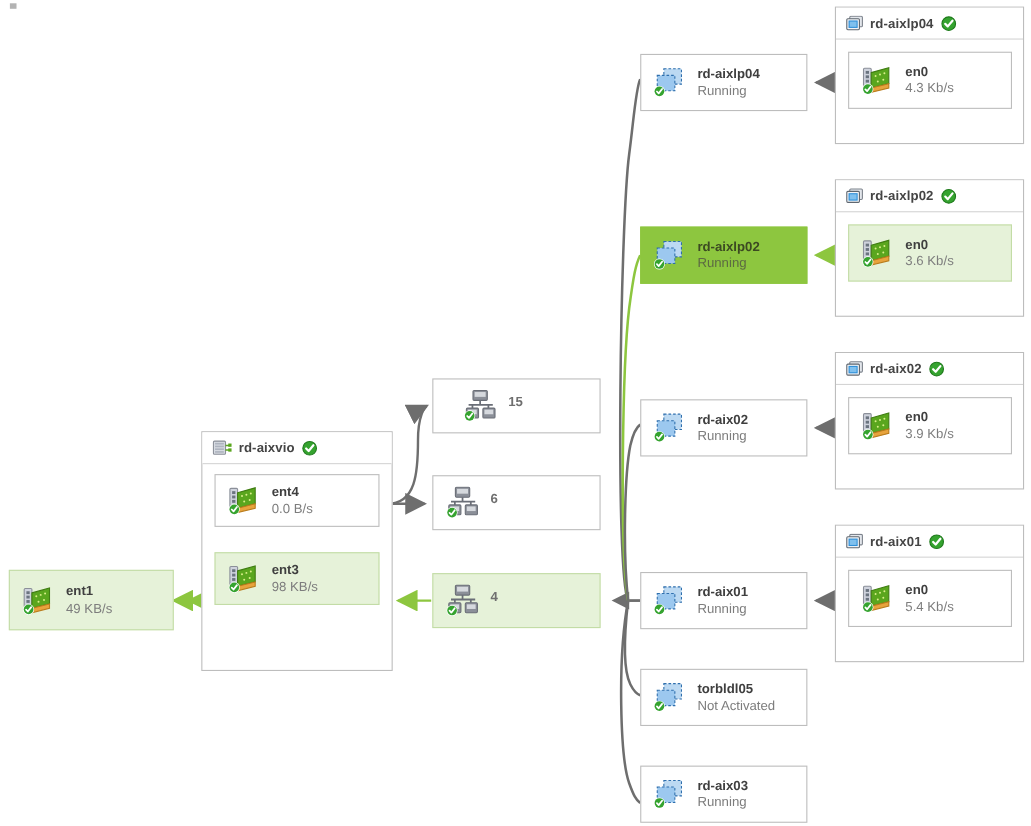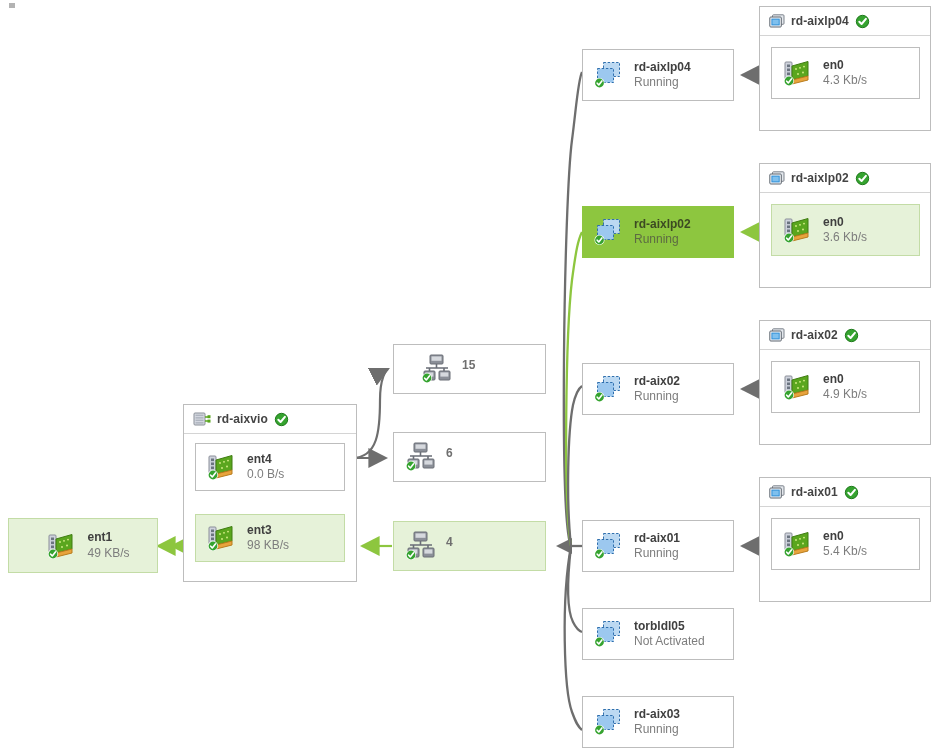--- a/index.html
+++ b/index.html
@@ -108,21 +108,21 @@
       <line x1="762" y1="232" x2="742" y2="232" stroke="#8dc63f" stroke-width="2.2" marker-end="url(#ahGreen)"></line>
     </g>
     <g>
       <line x1="762" y1="389" x2="742" y2="389" stroke="#6e6e6e" stroke-width="2.2" marker-end="url(#ahGray)"></line>
     </g>
     <g>
       <line x1="762" y1="546" x2="742" y2="546" stroke="#6e6e6e" stroke-width="2.2" marker-end="url(#ahGray)"></line>
     </g>
   </svg>
 
-  <div class="node greenlite" id="ent1" style="left:8px;top:518px;width:150px;height:55px;justify-content:center;">
+  <div class="node greenlite" id="ent1" style="left:8px;top:518px;width:150px;height:55px;">
     <span class="ico">
       <svg width="30" height="28" viewBox="0 0 30 28">
         <rect x="2" y="3" width="7" height="17" rx="1" fill="#cfd3dd" stroke="#8b8f99"></rect>
         <rect x="4" y="5.5" width="3" height="2.6" fill="#6b7480"></rect>
         <rect x="4" y="9.5" width="3" height="2.6" fill="#6b7480"></rect>
         <rect x="4" y="13.5" width="3" height="2.6" fill="#6b7480"></rect>
         <path d="M9,7 L25,2.5 L25,17 L9,21 Z" fill="#5aa61e" stroke="#3f7d12"></path>
         <path d="M9,21 L25,17 L25,21 L9,25 Z" fill="#e8a33d" stroke="#b97c1c"></path>
         <circle cx="13" cy="10" r="0.9" fill="#d9ef8a"></circle>
         <circle cx="17" cy="8.8" r="0.9" fill="#d9ef8a"></circle>
@@ -133,21 +133,21 @@
         <circle cx="6" cy="22" r="4.4" fill="#35a32f"></circle>
         <path d="M3.7,22.2 L5.3,23.9 L8.4,19.9" fill="none" stroke="#fff" stroke-width="1.6" stroke-linecap="round" stroke-linejoin="round"></path>
       </svg>
     </span>
     <span class="txt">
       <span class="name" style="display:block">ent1</span>
       <span class="sub" style="display:block">49 KB/s</span>
     </span>
   </div>
 
-  <div class="panel" style="left:183px;top:392px;width:174px;height:178px;margin-top:12px;">
+  <div class="panel" style="left:183px;top:392px;width:174px;height:218px;">
     <div class="panel-head">
       <span class="ico">
         <svg width="18" height="16" viewBox="0 0 18 16">
           <rect x="1" y="2" width="11" height="12" rx="1" fill="#d7dbe2" stroke="#8a8f98"></rect>
           <rect x="2.5" y="3.6" width="8" height="1.5" fill="#aeb4bf"></rect>
           <rect x="2.5" y="6.1" width="8" height="1.5" fill="#aeb4bf"></rect>
           <rect x="2.5" y="8.6" width="8" height="1.5" fill="#aeb4bf"></rect>
           <rect x="2.5" y="11.1" width="8" height="1.5" fill="#aeb4bf"></rect>
           <path d="M12,6 L16,6 M12,10 L16,10" stroke="#5aa61e" stroke-width="1.4"></path>
           <rect x="14.5" y="4.2" width="3" height="3" fill="#5aa61e"></rect>
@@ -488,21 +488,21 @@
           <circle cx="21" cy="7.6" r="0.9" fill="#d9ef8a"></circle>
           <circle cx="15" cy="15" r="0.9" fill="#d9ef8a"></circle>
           <circle cx="20" cy="13.5" r="0.9" fill="#d9ef8a"></circle>
           <circle cx="6" cy="22" r="5" fill="#ffffff"></circle>
           <circle cx="6" cy="22" r="4.4" fill="#35a32f"></circle>
           <path d="M3.7,22.2 L5.3,23.9 L8.4,19.9" fill="none" stroke="#fff" stroke-width="1.6" stroke-linecap="round" stroke-linejoin="round"></path>
         </svg>
       </span>
       <span class="txt">
         <span class="name" style="display:block">en0</span>
-        <span class="sub" style="display:block">4.9 Kb/s</span>
+        <span class="sub" style="display:block">3.9 Kb/s</span>
       </span>
     </div>
   </div>
 
   <div class="panel" style="left:759px;top:477px;width:172px;height:125px;">
     <div class="panel-head">
       <span class="ico">
         <svg width="16" height="15" viewBox="0 0 16 15">
           <rect x="3.5" y="0.8" width="11.5" height="9.5" rx="1" fill="#e3e7ec" stroke="#7d838c"></rect>
           <rect x="0.8" y="3" width="11.5" height="10" rx="1" fill="#f2f4f7" stroke="#5f6770"></rect>

